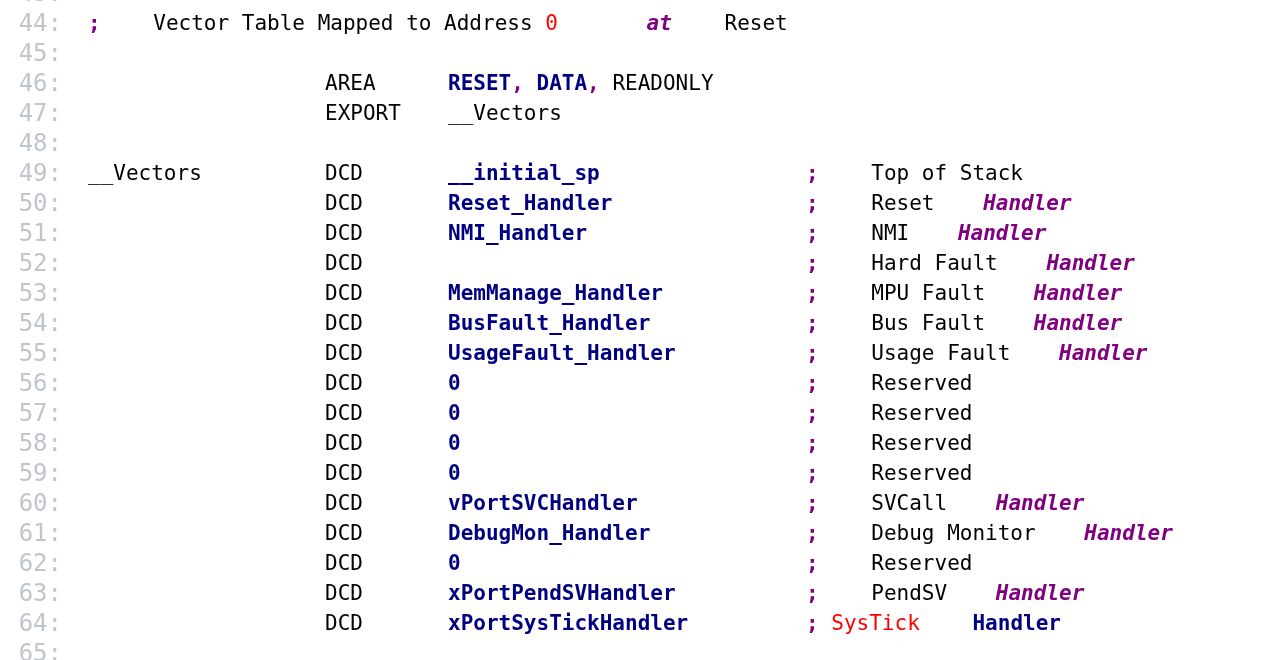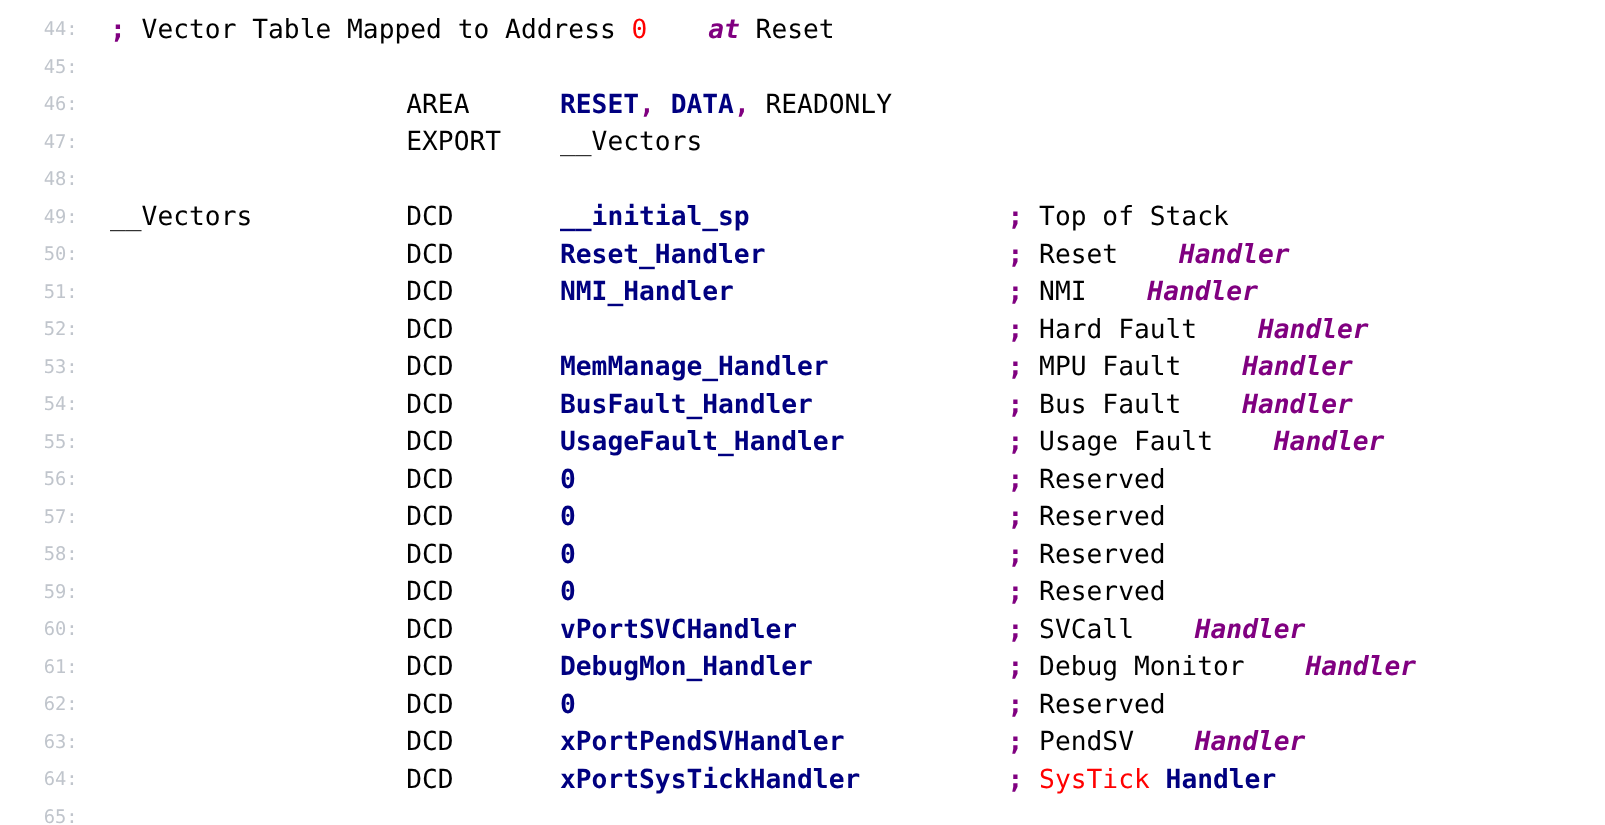--- a/index.html
+++ b/index.html
@@ -37,21 +37,21 @@
     position: relative;
   }
 
   .gutter {
     position: absolute;
     left: 0;
     top: 0;
     width: 62px;
     text-align: right;
     color: #c0c5cc;
-    font-size: 15px;
+    font-size: 24px;
     letter-spacing: 0px;
   }
 
   .gutter .colon {
     color: #c0c5cc;
   }
 
   .content {
     position: absolute;
     left: 0;
@@ -65,21 +65,21 @@
   .col-operand { position: absolute; left: 448px; top: 0; text-align: center; }
   .col-comment { position: absolute; left: 806px; top: 0; }
 
   
   .t-plain     { color: #000000; }
   .t-directive { color: #000000; }
   .t-symbol    { color: #000080; font-weight: bold; }
   .t-number    { color: #000080; font-weight: bold; }
   .t-punct     { color: #800080; font-weight: bold; }
   .t-semi      { color: #800080; font-weight: bold; }
-  .t-comment   { color: #000000; }
+  .t-comment   { color: #000000; margin-left: 40px; }
   .t-kw-italic { color: #800080; font-weight: bold; font-style: italic; margin-left: 36px; }
   .t-red       { color: #ff0000; }
   .t-navy-bold { color: #000080; font-weight: bold; }
 </style>
 </head>
 <body>
 
 <div id="editor">
   <div id="code-surface">
       <div class="code-line"><div class="gutter">43<span class="colon">:</span></div></div>

